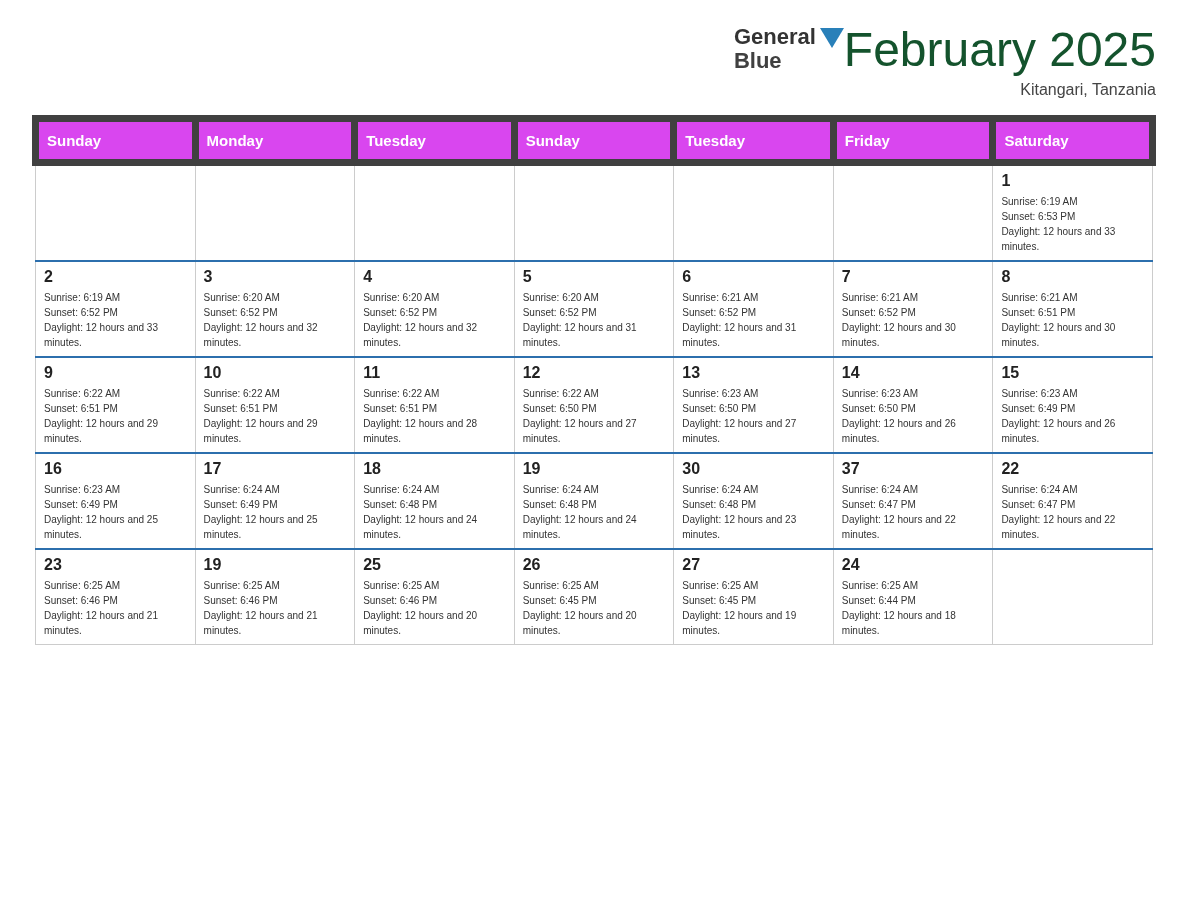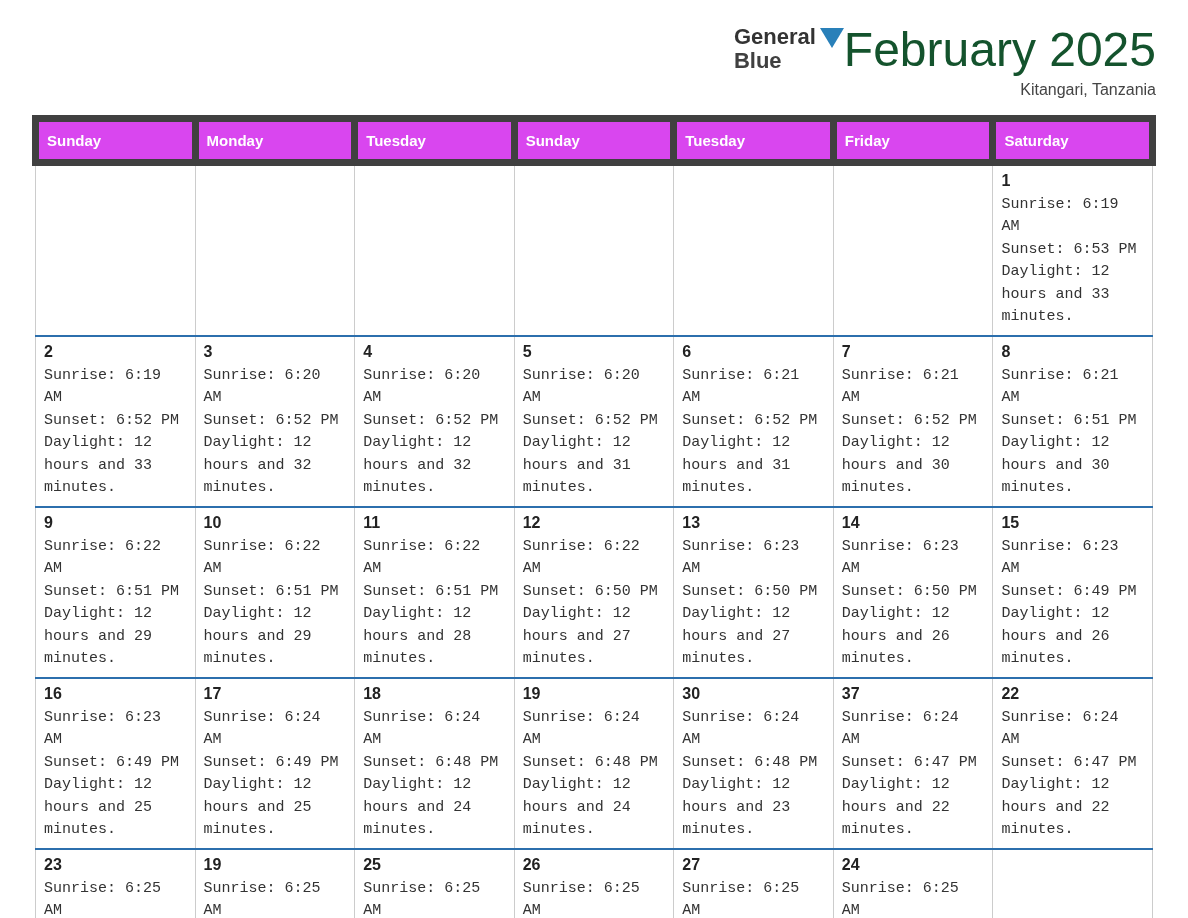--- a/index.html
+++ b/index.html
@@ -82,24 +82,23 @@
       color: #333;
     }
     .day-number {
       font-size: 16px;
       font-weight: bold;
       color: #222;
       display: block;
       margin-bottom: 4px;
     }
     .day-info {
-      font-size: 15px;
+      font-size: 10px;
       color: #333;
       line-height: 1.5;
-      font-family: Liberation Mono, monospace;
     }
     .empty-cell {
       background: #fff;
     }
     .row-border-top td {
       border-top: 2px solid #2c6fad;
     }
   </style>
 </head>
 <body>

